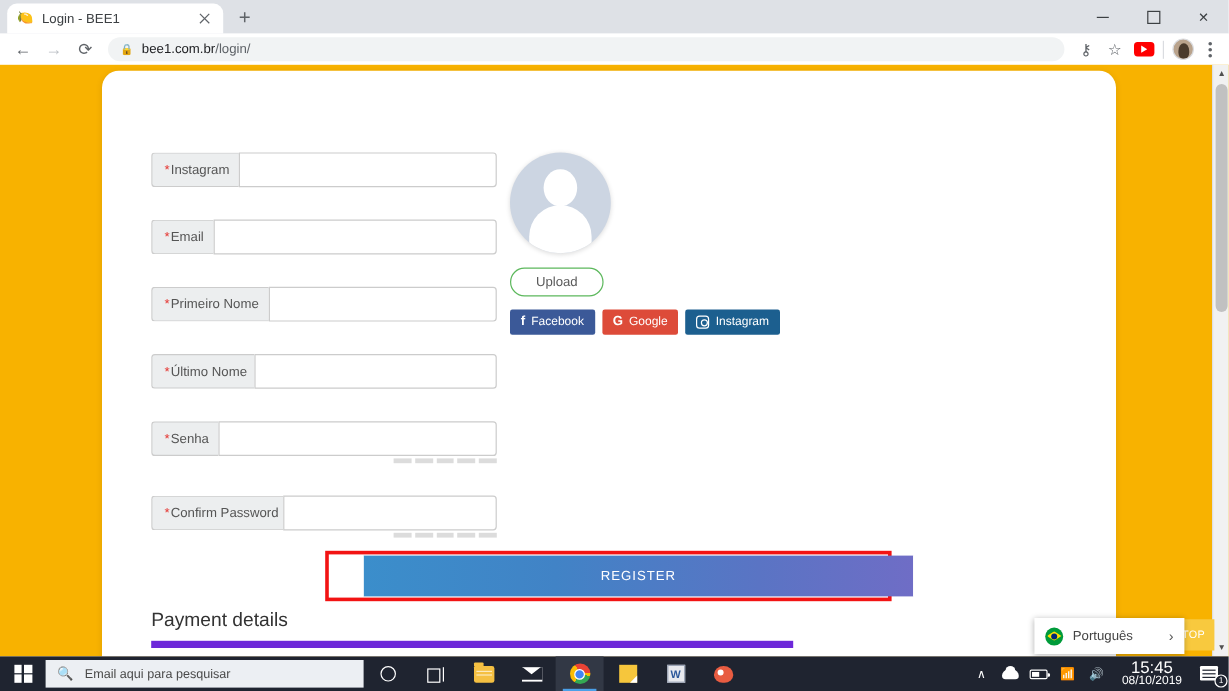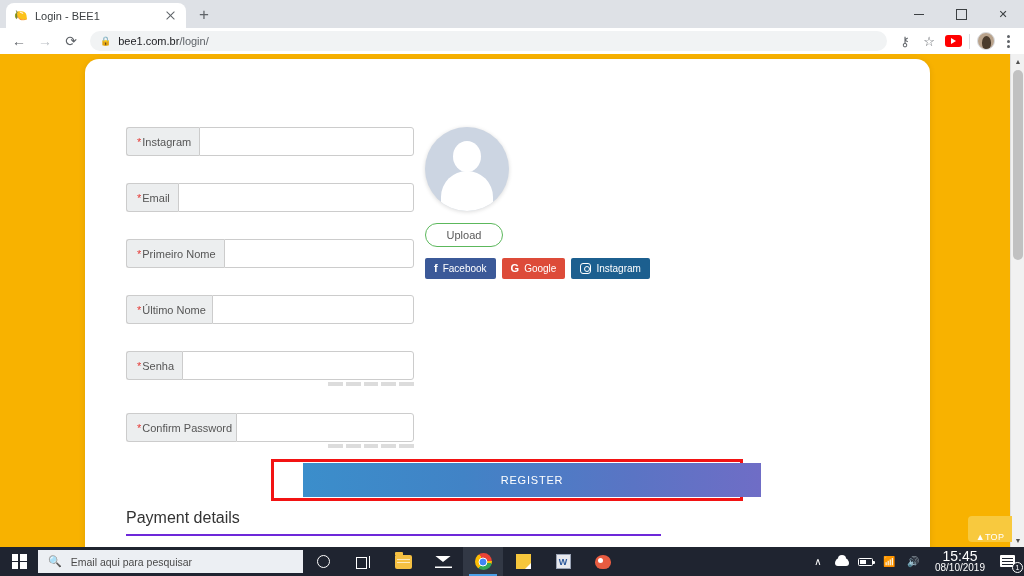--- a/index.html
+++ b/index.html
@@ -149,21 +149,21 @@
     width: 100%; height: 100%;
     background: linear-gradient(90deg, #3b8ecb 0%, #4183c6 35%, #5a74c4 72%, #6f6dc6 100%);
     border: none; color: #fff; font-size: 11px; letter-spacing: 0.8px;
     cursor: pointer; font-family: "Liberation Sans", sans-serif;
     border-left: 2px solid #fff; border-right: 4px solid #fff;
   }
 
   .payment-heading {
     position: absolute; left: 41px; top: 450px; width: 535px;
     font-size: 16px; color: #333; padding-bottom: 7px;
-    border-bottom: 2px solid #6d28d9; font-weight: 400;
+    border-bottom: 6px solid #6d28d9; font-weight: 400;
   }
 
   
   .right-col { position: absolute; left: 340px; top: 68px; width: 300px; }
   .avatar-label { font-size: 11px; color: #555; margin-bottom: 10px; }
   .avatar-circle {
     width: 84px; height: 84px; border-radius: 50%;
     background: #ccd5e2; position: relative; overflow: hidden;
     box-shadow: 0 1px 4px rgba(0,0,0,0.15);
   }
@@ -229,21 +229,21 @@
   .flag-br::after {
     content: ""; position: absolute; left: 5px; top: 5px;
     width: 5px; height: 5px; border-radius: 50%; background: #002776;
   }
   .lang-name { font-size: 11px; color: #444; flex: 1; }
   .lang-chev { font-size: 12px; color: #555; }
   .top-btn {
     position: absolute; left: 968px; top: 462px; width: 44px; height: 26px;
     background: #f8c93e; border-radius: 4px 0 0 4px;
     color: #fff; font-size: 9px; display: flex;
-    align-items: flex-end; justify-content: center; z-index: 10; cursor: pointer;
+    align-items: center; justify-content: center; z-index: 10; cursor: pointer;
     letter-spacing: 0.3px;
   }
 
   
   .scroll-track {
     position: absolute; right: 0; top: 54px; width: 14px; height: 493px;
     background: #f1f1f1; border-left: 1px solid #e0e0e0;
   }
   .scroll-arrow {
     position: absolute; left: 0; width: 14px; height: 14px;
@@ -529,20 +529,25 @@
             </button>
           </div>
       </div>
 
     </div>
 
     <div class="top-btn">
       <span>▲</span>
         <span>TOP</span>
     </div>
+    <div class="lang-widget">
+      <span class="flag-br"></span>
+      <span class="lang-name">Português</span>
+      <span class="lang-chev">›</span>
+    </div>
   </div>
 
   <div class="scroll-track">
     <div class="scroll-arrow up">▲</div>
     <div class="scroll-thumb"></div>
     <div class="scroll-arrow down">▼</div>
   </div>
 
   <div class="taskbar">
     <div class="start-btn">

